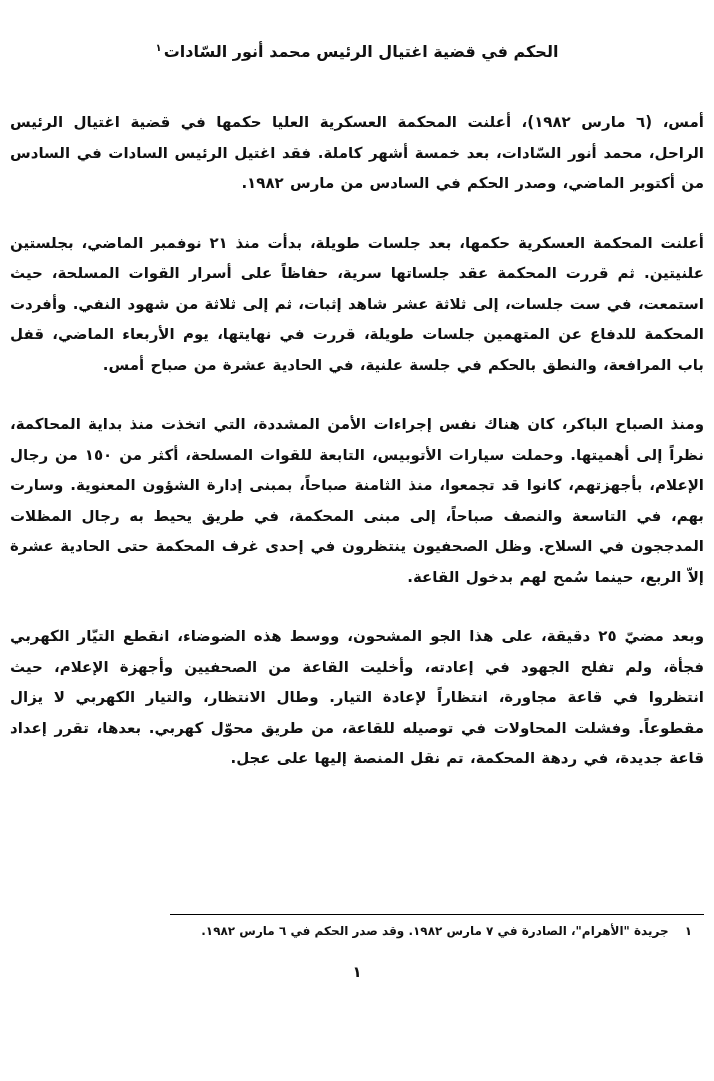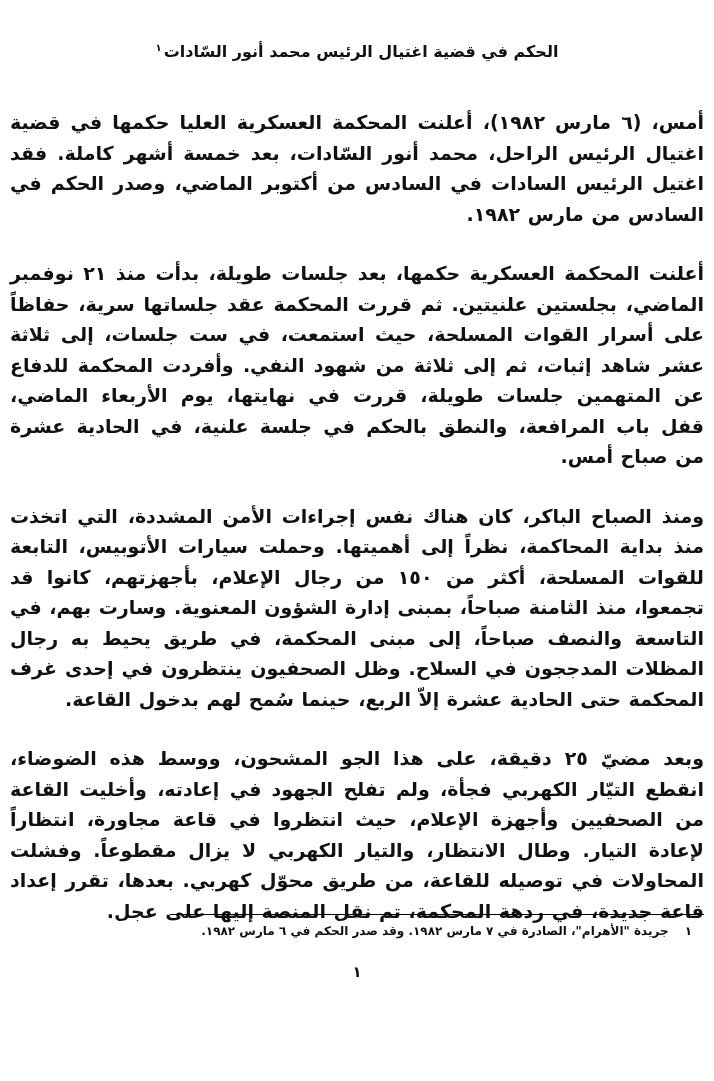--- a/index.html
+++ b/index.html
@@ -25,21 +25,21 @@
     font-weight: bold;
     margin: 0 0 46px 0;
     letter-spacing: 0.2px;
   }
   .doc-title sup {
     font-size: 10px;
     vertical-align: super;
     margin-right: 2px;
   }
   .body-text p {
-    font-size: 19px;
+    font-size: 15px;
     font-weight: bold;
     line-height: 30.5px;
     text-align: justify;
     text-justify: inter-word;
     margin: 0 0 29px 0;
     word-spacing: 1px;
   }
   .page-footer {
     position: absolute;
     left: 0;

